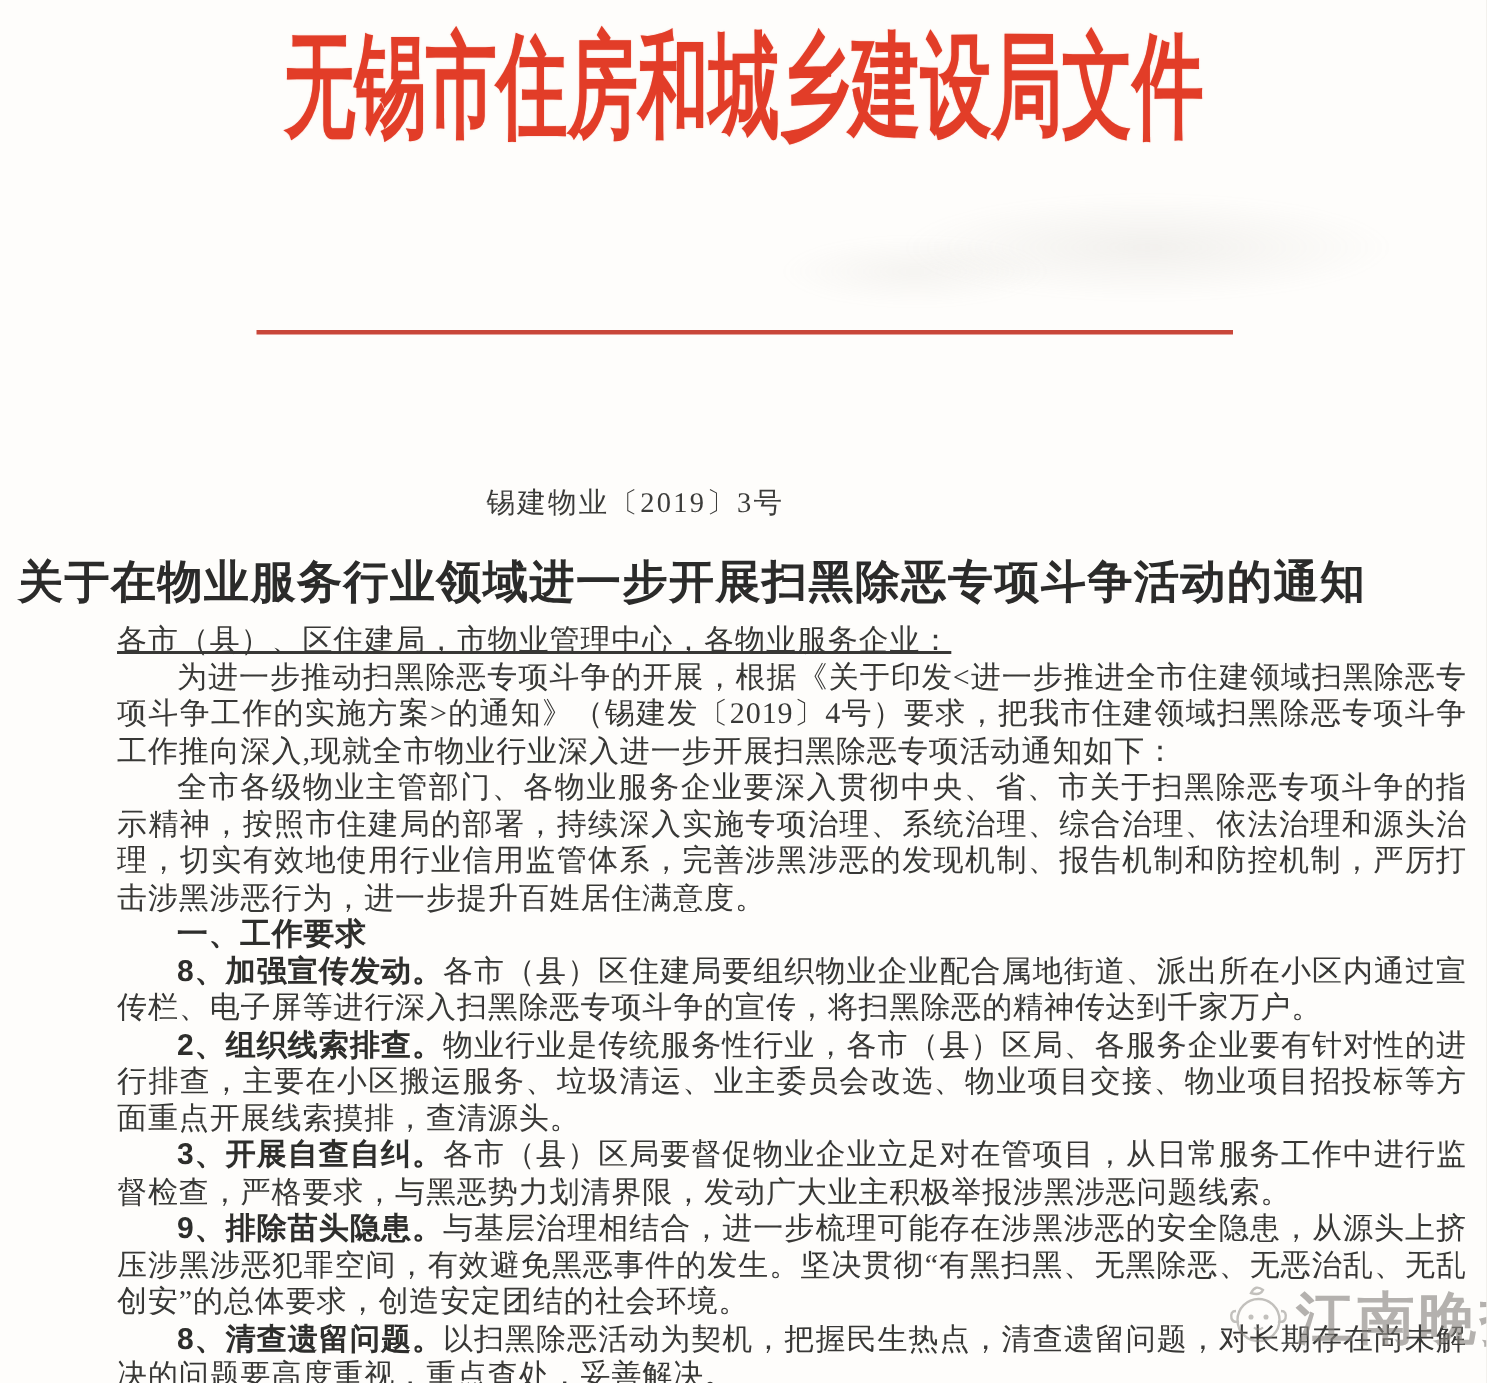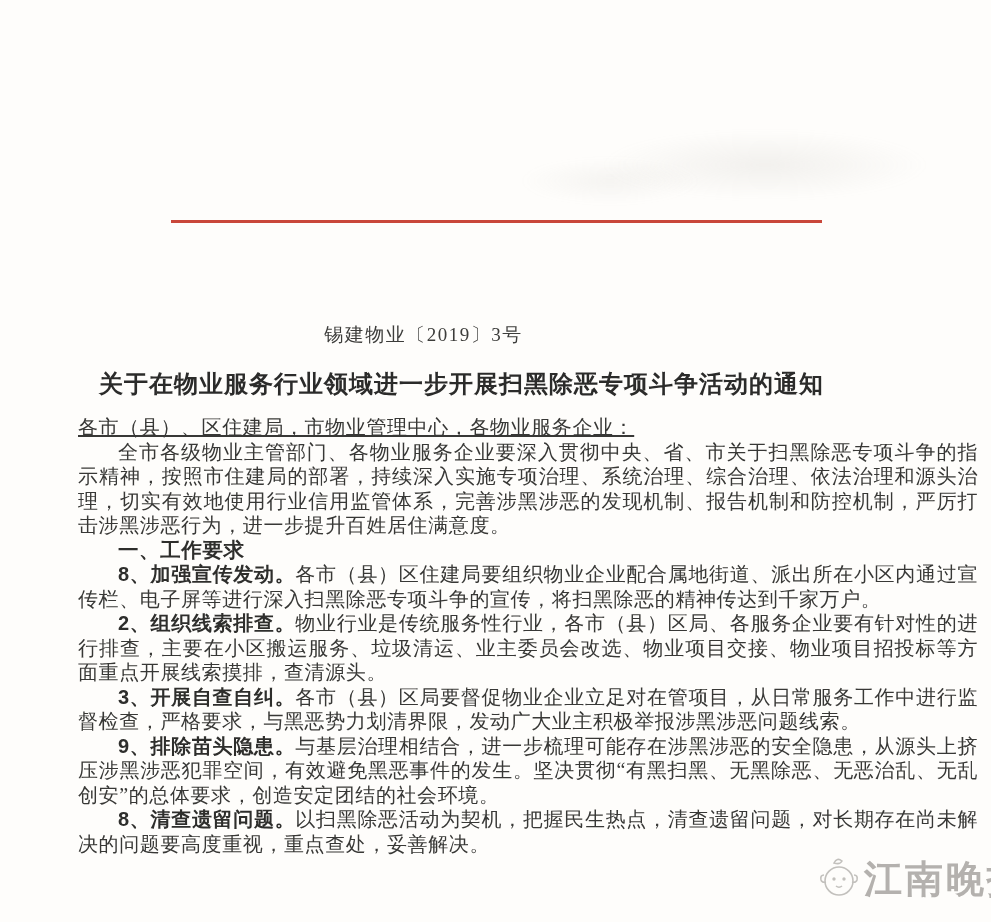--- a/index.html
+++ b/index.html
@@ -39,21 +39,21 @@
   
   .doc-number{
     position:absolute;top:322px;left:0;width:847px;
     text-align:center;
     font-size:19px;color:#3c3c3a;letter-spacing:1.5px;
   }
   .doc-title{
     position:absolute;top:368px;left:0;width:923px;
     text-align:center;
     font-family:"Liberation Sans","DejaVu Sans",sans-serif;
-    font-weight:bold;font-size:24px;color:#2b2b2a;letter-spacing:1px;
+    font-weight:bold;font-size:30px;color:#2b2b2a;letter-spacing:1px;
   }
   
   .body-block{
     position:absolute;top:415px;left:78px;width:900px;
     font-size:20px;line-height:24.5px;color:#39393六;
     color:#383836;
     text-align:justify;
     letter-spacing:.6px;
   }
   .para{margin:0;text-indent:2em;}
@@ -75,34 +75,38 @@
     font-weight:bold;font-size:38px;letter-spacing:3px;
     color:rgba(134,131,126,.62);
     white-space:nowrap;
   }
 </style>
 </head>
 <body>
 
 <div class="page">
 
+  <div class="masthead">
+    <span class="masthead-text">无锡市住房和城乡建设局文件</span>
+  </div>
 
   <div class="smudge smudge-1"></div>
   <div class="smudge smudge-2"></div>
 
   <div class="red-rule"></div>
 
   <div class="doc-number">锡建物业〔2019〕3号</div>
 
   <div class="doc-title">关于在物业服务行业领域进一步开展扫黑除恶专项斗争活动的通知</div>
 
   <div class="body-block">
 
     <p class="para no-indent"><b class="lead"></b><span>各市（县）、区住建局，市物业管理中心，各物业服务企业：</span></p>
 
+    <p class="para"><b class="lead"></b><span>为进一步推动扫黑除恶专项斗争的开展，根据《关于印发&lt;进一步推进全市住建领域扫黑除恶专项斗争工作的实施方案&gt;的通知》（锡建发〔2019〕4号）要求，把我市住建领域扫黑除恶专项斗争工作推向深入,现就全市物业行业深入进一步开展扫黑除恶专项活动通知如下：</span></p>
 
     <p class="para"><b class="lead"></b><span>全市各级物业主管部门、各物业服务企业要深入贯彻中央、省、市关于扫黑除恶专项斗争的指示精神，按照市住建局的部署，持续深入实施专项治理、系统治理、综合治理、依法治理和源头治理，切实有效地使用行业信用监管体系，完善涉黑涉恶的发现机制、报告机制和防控机制，严厉打击涉黑涉恶行为，进一步提升百姓居住满意度。</span></p>
 
     <p class="para section-heading"><b class="lead">一、工作要求</b><span></span></p>
 
     <p class="para"><b class="lead">8、加强宣传发动。</b><span>各市（县）区住建局要组织物业企业配合属地街道、派出所在小区内通过宣传栏、电子屏等进行深入扫黑除恶专项斗争的宣传，将扫黑除恶的精神传达到千家万户。</span></p>
 
     <p class="para"><b class="lead">2、组织线索排查。</b><span>物业行业是传统服务性行业，各市（县）区局、各服务企业要有针对性的进行排查，主要在小区搬运服务、垃圾清运、业主委员会改选、物业项目交接、物业项目招投标等方面重点开展线索摸排，查清源头。</span></p>
 
     <p class="para"><b class="lead">3、开展自查自纠。</b><span>各市（县）区局要督促物业企业立足对在管项目，从日常服务工作中进行监督检查，严格要求，与黑恶势力划清界限，发动广大业主积极举报涉黑涉恶问题线索。</span></p>

